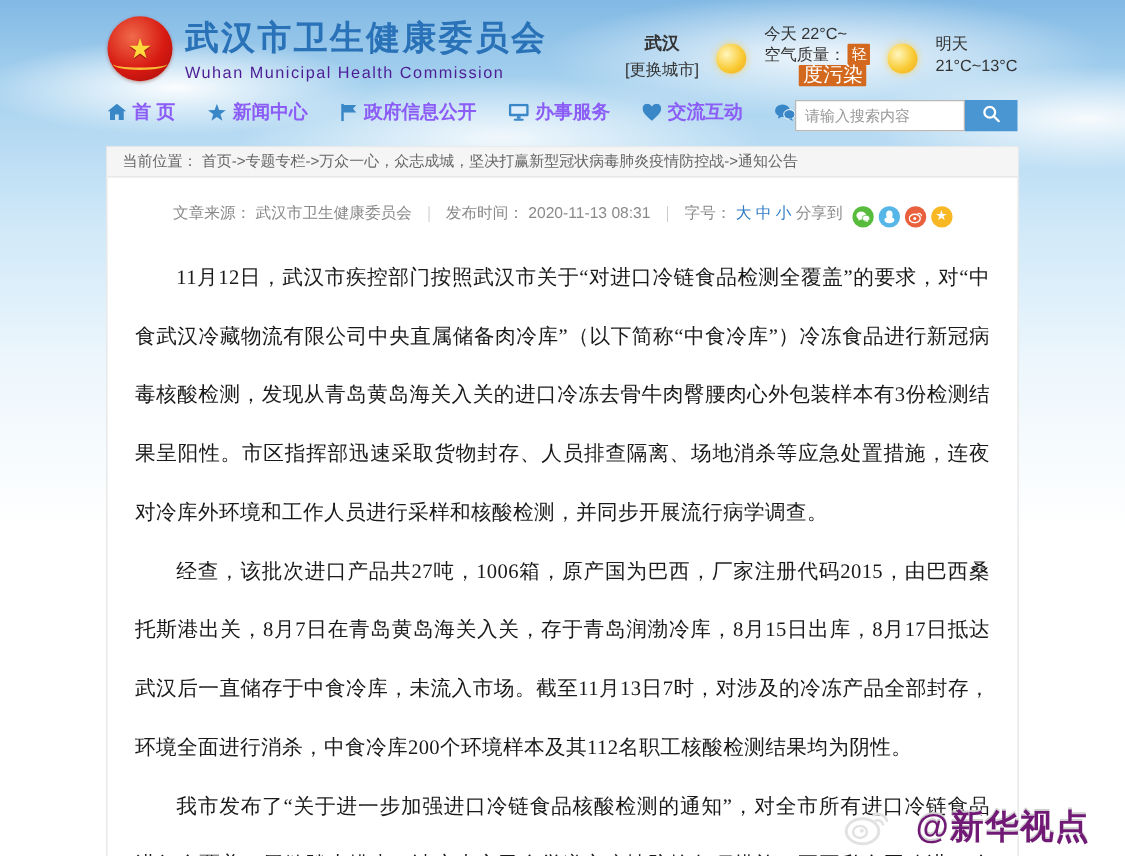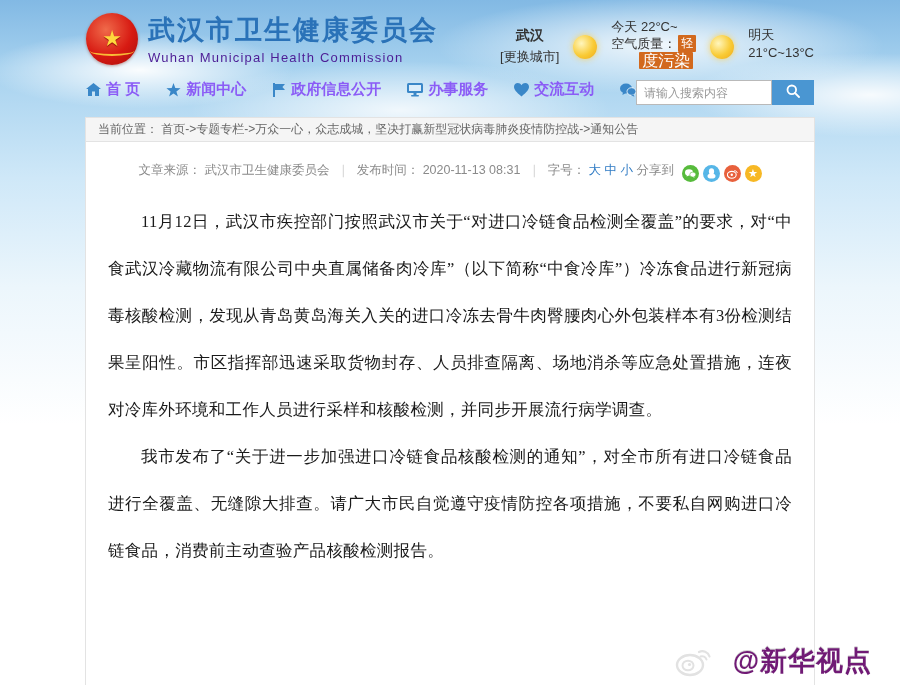--- a/index.html
+++ b/index.html
@@ -237,20 +237,21 @@
             </svg>
           </span>
         <span class="sicon si-qzone">
             <span>★</span>
           </span>
       </span>
     </div>
 
     <div class="body-text">
       <p>11月12日，武汉市疾控部门按照武汉市关于“对进口冷链食品检测全覆盖”的要求，对“中食武汉冷藏物流有限公司中央直属储备肉冷库”（以下简称“中食冷库”）冷冻食品进行新冠病毒核酸检测，发现从青岛黄岛海关入关的进口冷冻去骨牛肉臀腰肉心外包装样本有3份检测结果呈阳性。市区指挥部迅速采取货物封存、人员排查隔离、场地消杀等应急处置措施，连夜对冷库外环境和工作人员进行采样和核酸检测，并同步开展流行病学调查。</p>
+      <p>经查，该批次进口产品共27吨，1006箱，原产国为巴西，厂家注册代码2015，由巴西桑托斯港出关，8月7日在青岛黄岛海关入关，存于青岛润渤冷库，8月15日出库，8月17日抵达武汉后一直储存于中食冷库，未流入市场。截至11月13日7时，对涉及的冷冻产品全部封存，环境全面进行消杀，中食冷库200个环境样本及其112名职工核酸检测结果均为阴性。</p>
       <p>我市发布了“关于进一步加强进口冷链食品核酸检测的通知”，对全市所有进口冷链食品进行全覆盖、无缝隙大排查。请广大市民自觉遵守疫情防控各项措施，不要私自网购进口冷链食品，消费前主动查验产品核酸检测报告。</p>
     </div>
   </div>
 </div>
 
 <div class="watermark">
   <span>
       <svg width="38" height="32" viewBox="0 0 38 32">
         <ellipse cx="15" cy="20" rx="13" ry="10" fill="none" stroke="#e2e2e2" stroke-width="2.4"></ellipse>
         <ellipse cx="13" cy="20.5" rx="5.5" ry="4.8" fill="none" stroke="#e2e2e2" stroke-width="2"></ellipse>

